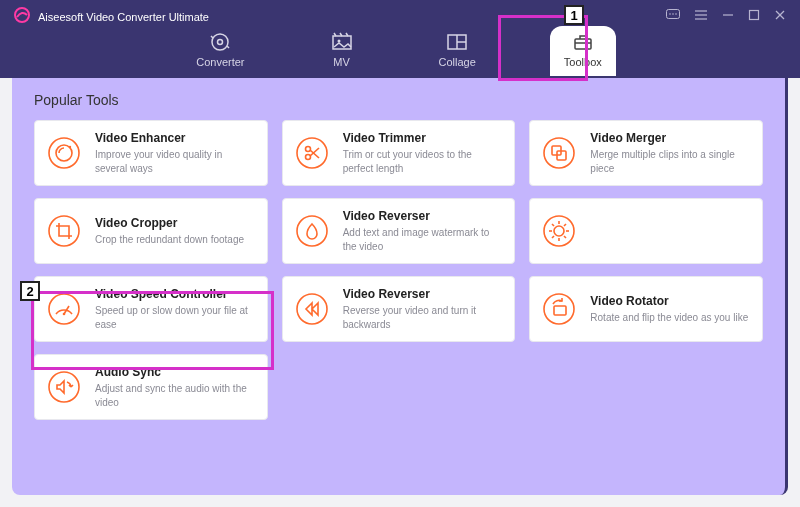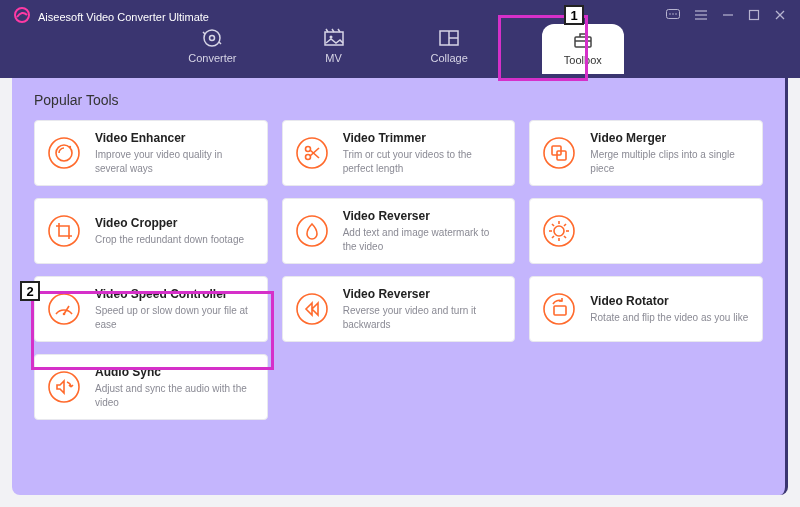--- a/index.html
+++ b/index.html
@@ -46,40 +46,40 @@
     color: #b7b4d0;
     font-size: 12px;
     cursor: pointer;
     line-height: 1;
   }
   .wc svg { display:block; }
   .nav {
     display: flex;
     justify-content: center;
     gap: 62px;
-    align-items: flex-start;
+    align-items: center;
     height: 54px;
     position: relative;
   }
   .nav-item {
     display: flex;
     flex-direction: column;
     align-items: center;
     gap: 4px;
     color: #d7d5e6;
     font-size: 11px;
     cursor: pointer;
     padding: 4px 12px 6px;
     position: relative;
   }
   .nav-item.active {
     background: #fff;
     color: #333;
     border-radius: 12px 12px 0 0;
-    padding: 6px 22px 8px;
+    padding: 6px 14px 8px;
   }
   .nav-item.active .nav-icon svg path,
   .nav-item.active .nav-icon svg rect { stroke:#444; }
   .nav-icon { height: 20px; display:flex; align-items:center; justify-content:center; }
   .content {
     background: #c4b5fd;
     margin: 0 12px 12px 12px;
     border-radius: 0 0 8px 8px;
     padding: 14px 22px 18px;
     height: calc(507px - 78px - 12px);

